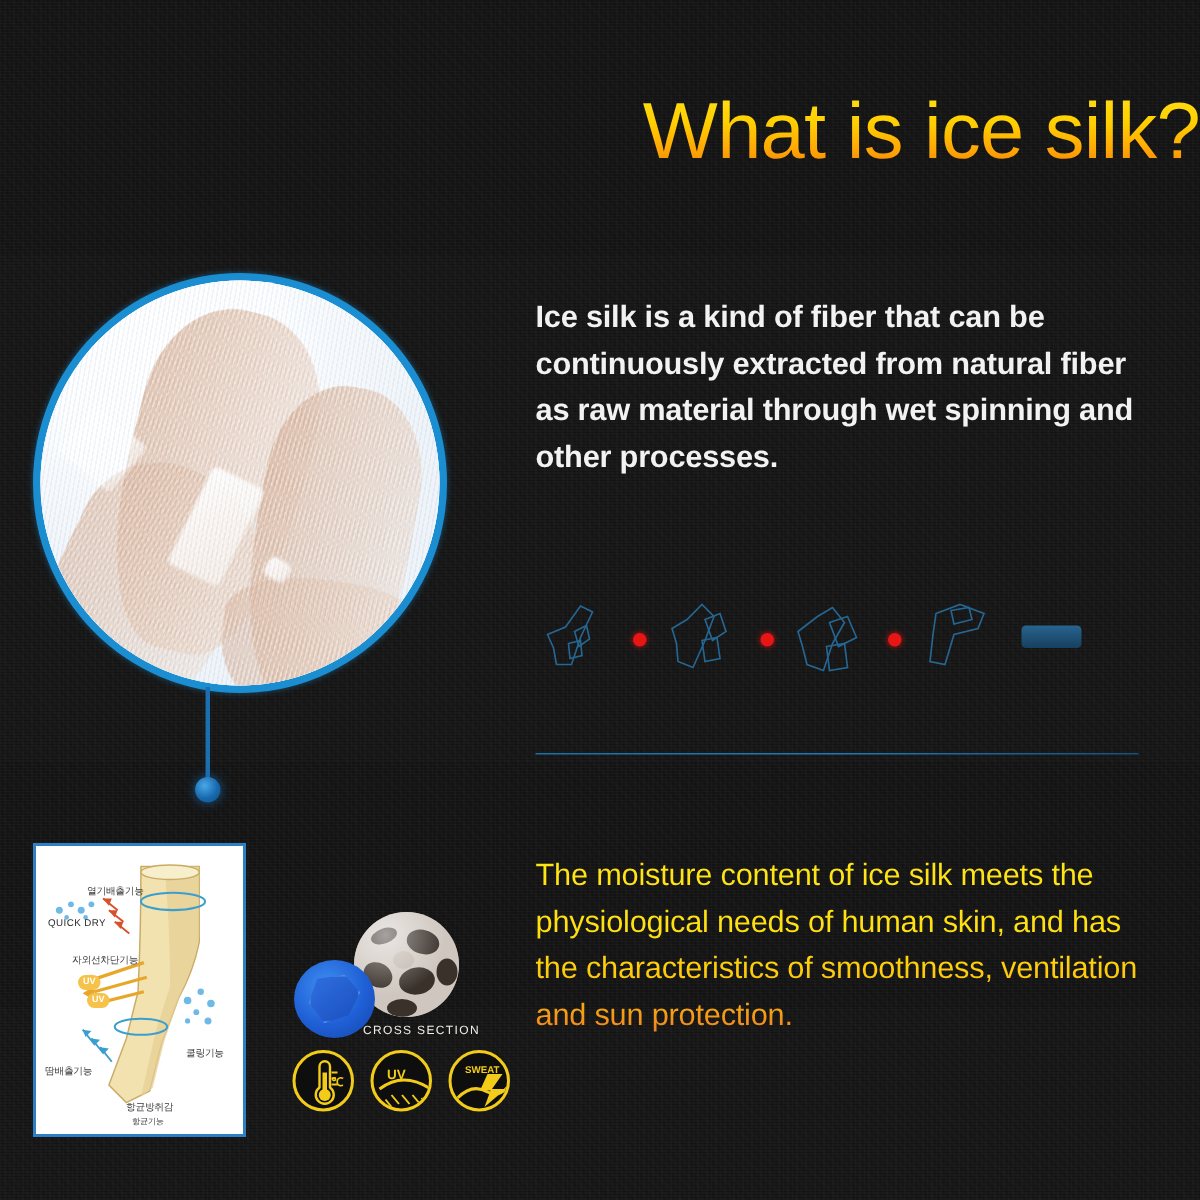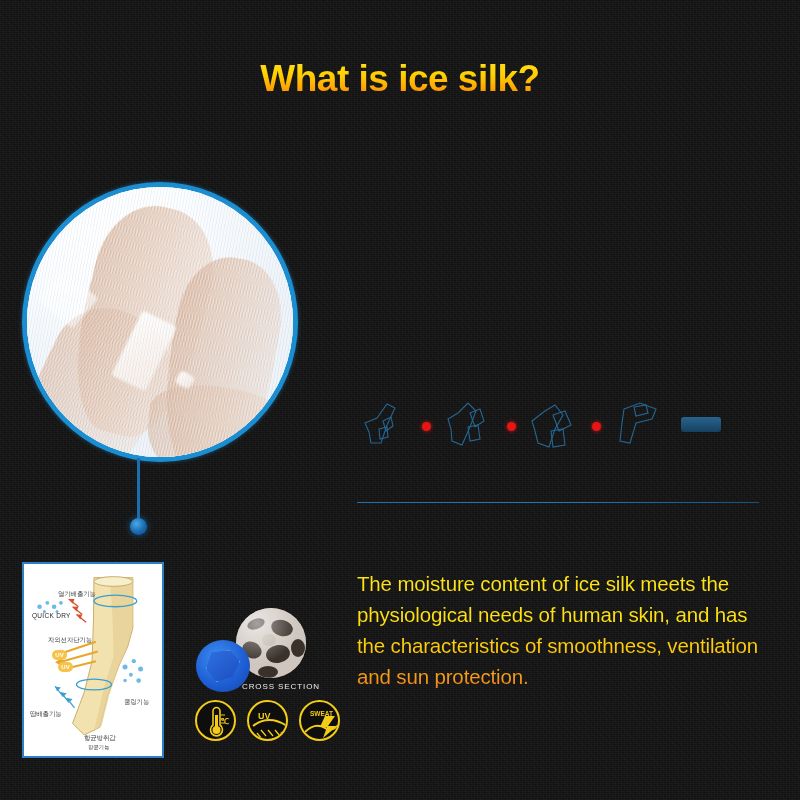--- a/index.html
+++ b/index.html
@@ -25,23 +25,23 @@
       repeating-linear-gradient(90deg, rgba(255,255,255,.018) 0 1px, rgba(0,0,0,0) 1px 3px),
       repeating-linear-gradient(45deg, rgba(255,255,255,.012) 0 2px, rgba(0,0,0,0) 2px 5px);
     pointer-events:none;
     opacity:.9;
   }
 
   
   #title {
     position:absolute;
     left:0; right:0; top:60px;
-    text-align:center;
-    font-size:37px;
-    font-weight:bold;
+    text-align:right;
+    font-size:53px;
+    font-weight:normal;
     letter-spacing:-0.5px;
     line-height:1.05;
     background:linear-gradient(180deg,#ffe01a 0%, #ffd000 38%, #ffa505 72%, #f07a00 100%);
     -webkit-background-clip:text;
     background-clip:text;
     color:transparent;
     -webkit-text-fill-color:transparent;
     text-shadow:none;
     white-space:nowrap;
   }
@@ -291,20 +291,21 @@
       <div class="finger" id="f4"></div>
       <div class="sheen" id="s1"></div>
       <div class="sheen" id="s2"></div>
       <div class="sheen" id="s3"></div>
       <div class="weave"></div>
     </div>
   </div>
   <div id="circle-stem"></div>
   <div id="circle-dot"></div>
 
+  <p id="para-white">Ice silk is a kind of fiber that can be continuously extracted from natural fiber as raw material through wet spinning and other processes.</p>
 
   <div id="icon-strip">
     <div class="glove-icon">
       <svg viewBox="0 0 54 54" width="54" height="54">
         <g fill="none" stroke="#2a7fb8" stroke-width="1.1" opacity=".85">
           <path d="M8 24 L20 19 L30 5 L38 9 L30 26 L24 44 L14 44 L12 33 Z"></path>
           <path d="M26 22 L34 18 L36 27 L29 32 Z"></path>
           <path d="M22 30 L30 28 L31 38 L23 40 Z"></path>
         </g>
       </svg>

